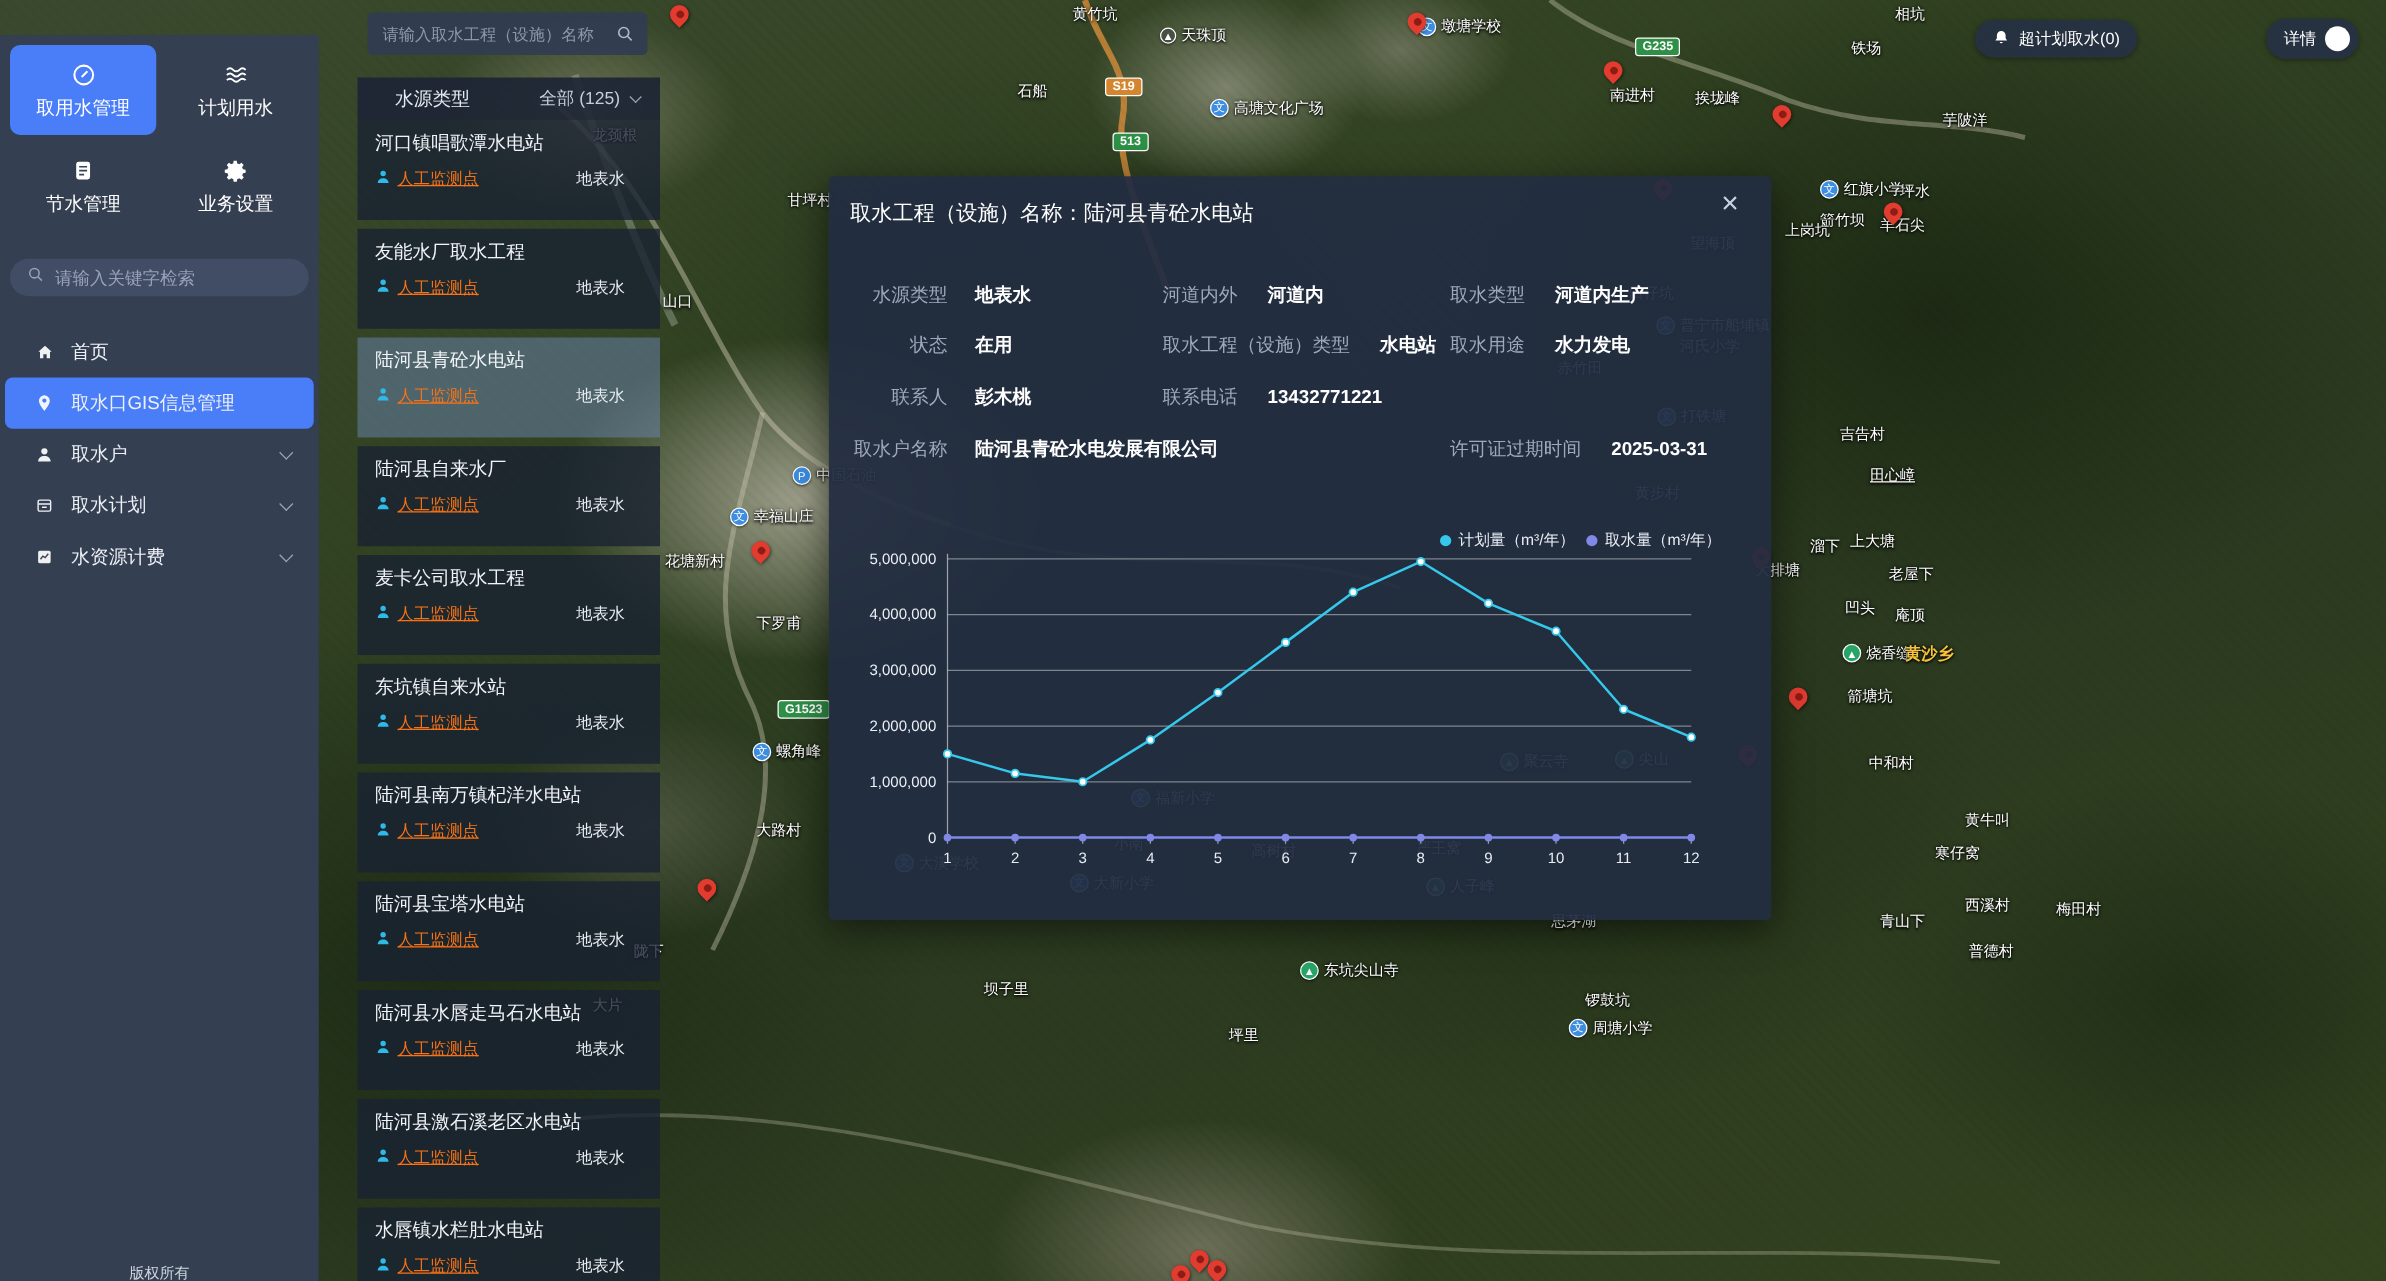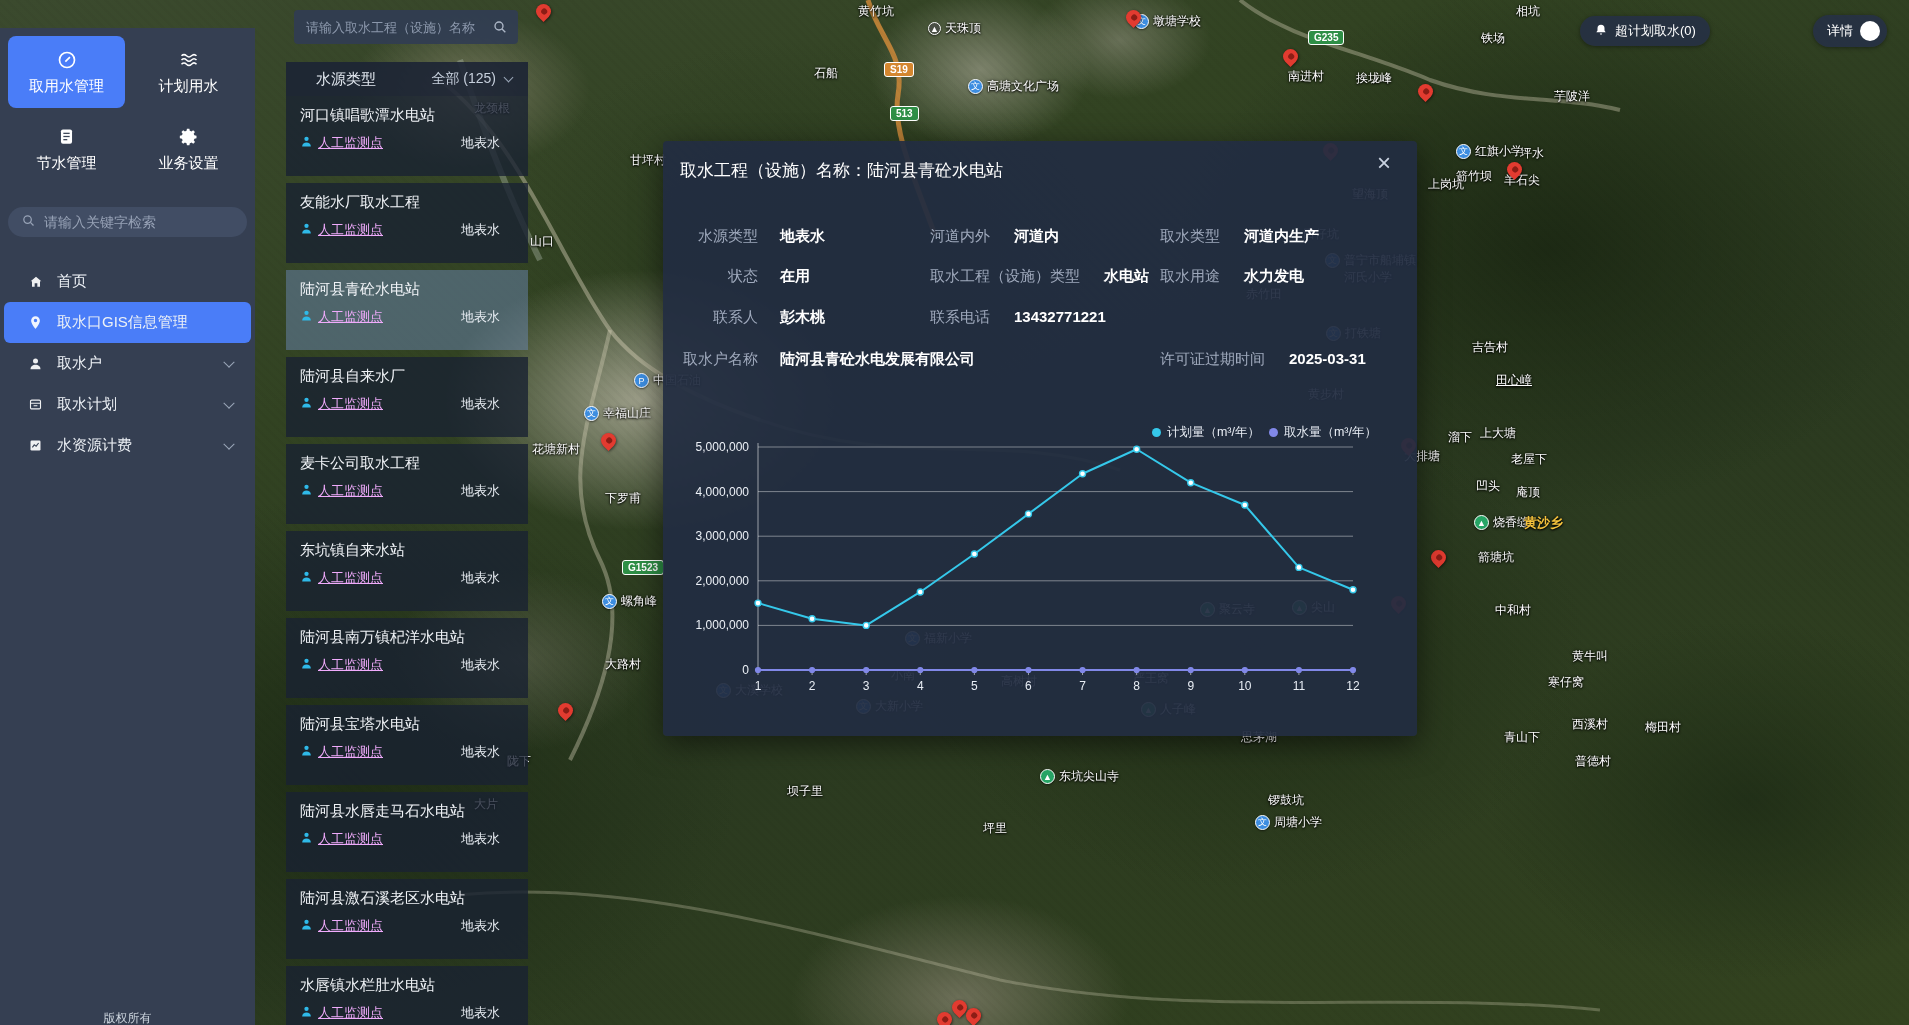--- a/index.html
+++ b/index.html
@@ -86,21 +86,21 @@
   .lp-header { margin-top:18px; height:34px; background:rgba(28,36,52,0.9); display:flex;
     align-items:center; justify-content:space-between; padding:0 14px 0 30px; }
   .lp-header .flabel { color:#e3e9f1; font-size:15px; }
   .lp-filter { color:#c6cfdc; font-size:14px; display:flex; align-items:center; cursor:pointer; }
   .lp-filter .fchev { width:7px; height:7px; border-right:1.5px solid #9aa6b8;
     border-bottom:1.5px solid #9aa6b8; transform:rotate(45deg); margin:-3px 2px 0 9px; }
   .fitem { height:80px; margin-bottom:7px; background:rgba(25,34,50,0.8); padding:9px 14px 0; cursor:pointer; }
   .fitem.selected { background:rgba(105,133,177,0.5); }
   .fname { color:#f0f3f7; font-size:15px; line-height:20px; white-space:nowrap; overflow:hidden; }
   .fsub { margin-top:9px; display:flex; align-items:center; justify-content:space-between; padding-right:14px; }
-  .fmon { color:#f0abfc; font-size:13px; text-decoration:underline; display:flex; align-items:center; gap:5px; }
+  .fmon { color:#f97316; font-size:13px; text-decoration:underline; display:flex; align-items:center; gap:5px; }
   .fsrc { color:#e8edf3; font-size:13px; }
 
   
   .modal { position:absolute; left:663px; top:141px; width:754px; height:595px;
     background:rgba(34,45,65,0.94); border-radius:4px; z-index:40;
     box-shadow:0 8px 30px rgba(0,0,0,.5); }
   .m-title { position:absolute; left:17px; top:18px; color:#fff; font-size:17px; }
   .m-close { position:absolute; right:26px; top:10px; color:#c9d2e0; font-size:24px;
     cursor:pointer; line-height:24px; }
   .d-row { position:absolute; left:0; width:100%; height:20px; }

